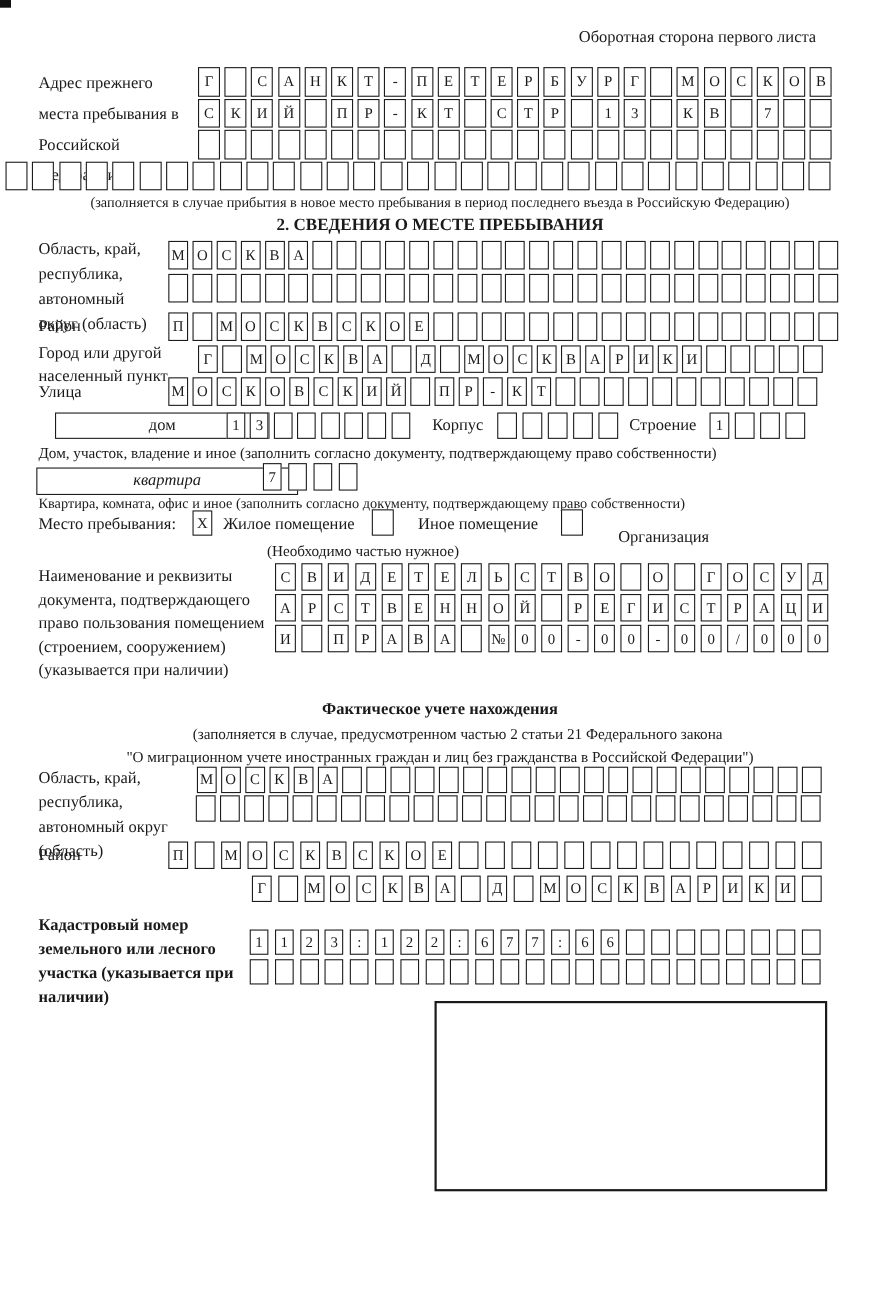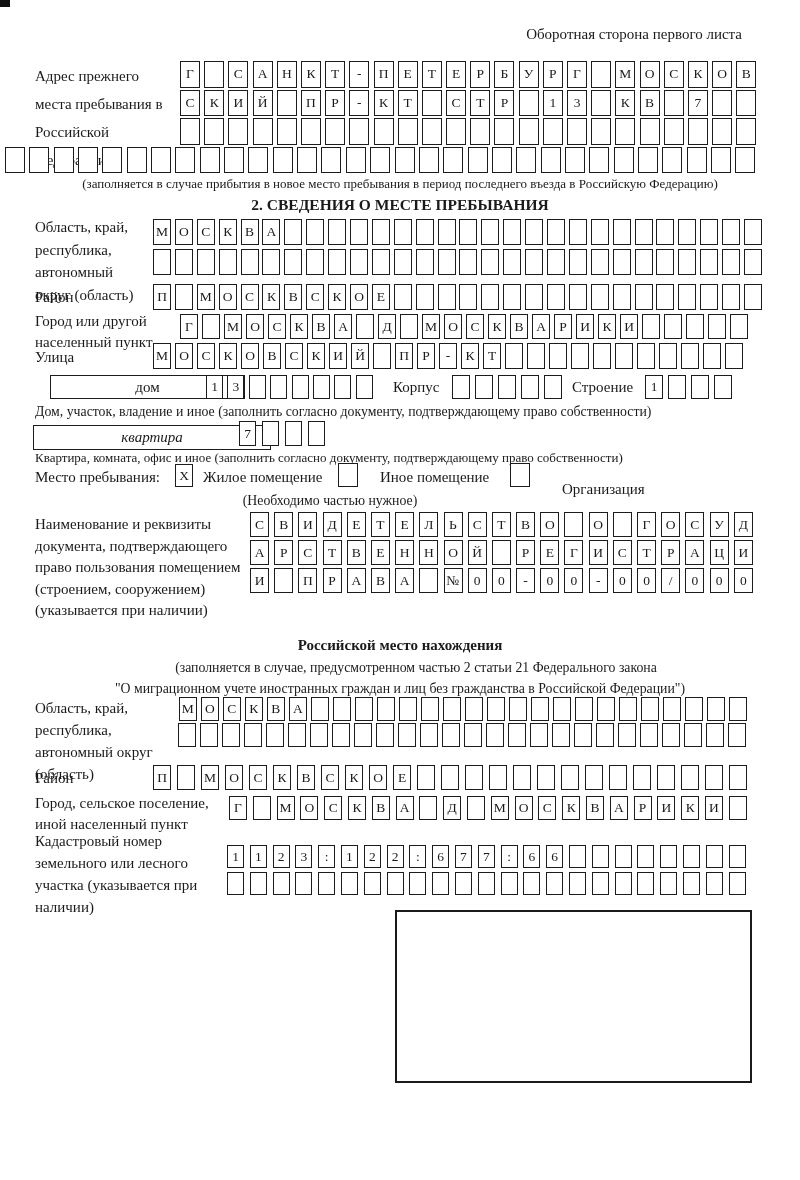--- a/index.html
+++ b/index.html
@@ -418,21 +418,21 @@
       <span class="cell">0</span>
       <span class="cell">-</span>
       <span class="cell">0</span>
       <span class="cell">0</span>
       <span class="cell">/</span>
       <span class="cell">0</span>
       <span class="cell">0</span>
       <span class="cell">0</span>
     </div>
 
-  <div class="hdg" style="top:637px;font-size:15px;">Российской место нахождения</div>
+  <div class="hdg" style="top:637px;font-size:15px;">Фактическое учете нахождения</div>
   <div class="note center" style="left:16px;top:660px;width:100%;font-size:13.8px;">(заполняется в случае, предусмотренном частью 2 статьи 21 Федерального закона</div>
   <div class="note center" style="left:0;top:681px;width:100%;font-size:13.8px;">"О миграционном учете иностранных граждан и лиц без гражданства в Российской Федерации")</div>
 
   <div class="lbl" style="left:35px;top:697px;width:140px;line-height:22px;">Область, край, республика, автономный округ (область)</div>
   <div class="row" style="left:179px;top:697px;--w:17.5px;--g:4.5px;--h:24px;">
       <span class="cell">М</span>
       <span class="cell">О</span>
       <span class="cell">С</span>
       <span class="cell">К</span>
       <span class="cell">В</span>
@@ -509,21 +509,20 @@
       <span class="cell"></span>
       <span class="cell"></span>
       <span class="cell"></span>
       <span class="cell"></span>
       <span class="cell"></span>
       <span class="cell"></span>
       <span class="cell"></span>
       <span class="cell"></span>
     </div>
 
-  <div class="lbl" style="left:35px;top:793px;width:200px;line-height:21px;">Город, сельское поселение, иной населенный пункт</div>
   <div class="row" style="left:229px;top:796px;--w:18px;--g:5.8px;--h:24px;">
       <span class="cell">Г</span>
       <span class="cell"></span>
       <span class="cell">М</span>
       <span class="cell">О</span>
       <span class="cell">С</span>
       <span class="cell">К</span>
       <span class="cell">В</span>
       <span class="cell">А</span>
       <span class="cell"></span>
@@ -535,21 +534,21 @@
       <span class="cell">К</span>
       <span class="cell">В</span>
       <span class="cell">А</span>
       <span class="cell">Р</span>
       <span class="cell">И</span>
       <span class="cell">К</span>
       <span class="cell">И</span>
       <span class="cell"></span>
     </div>
 
-  <div class="lbl" style="left:35px;top:830px;width:190px;line-height:22px;">Кадастровый номер земельного или лесного участка (указывается при наличии)</div>
+  <div class="lbl" style="left:35px;top:830px;width:190px;line-height:22px;font-weight:bold;">Кадастровый номер земельного или лесного участка (указывается при наличии)</div>
   <div class="row" style="left:227px;top:845px;--w:17px;--g:5.8px;--h:23px;">
       <span class="cell">1</span>
       <span class="cell">1</span>
       <span class="cell">2</span>
       <span class="cell">3</span>
       <span class="cell">:</span>
       <span class="cell">1</span>
       <span class="cell">2</span>
       <span class="cell">2</span>
       <span class="cell">:</span>

